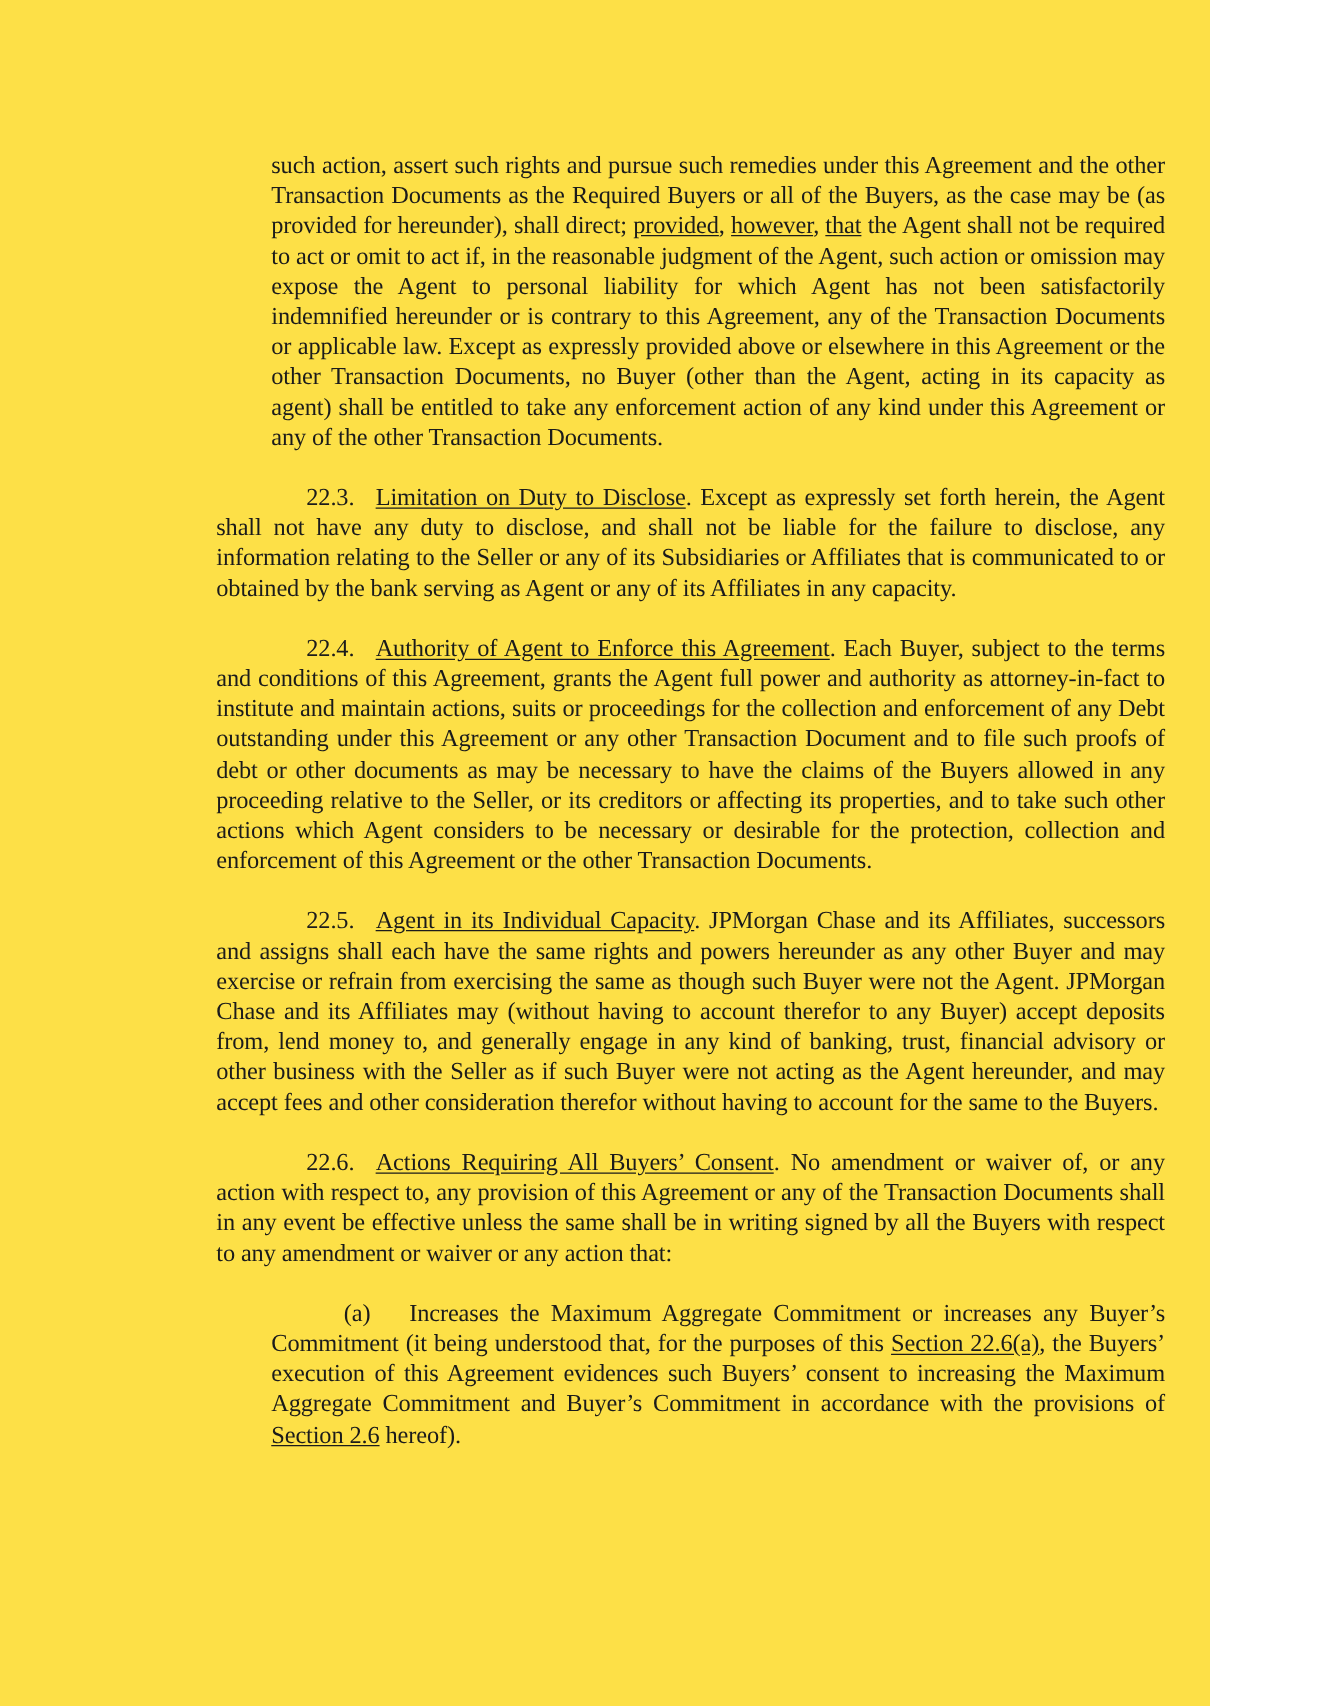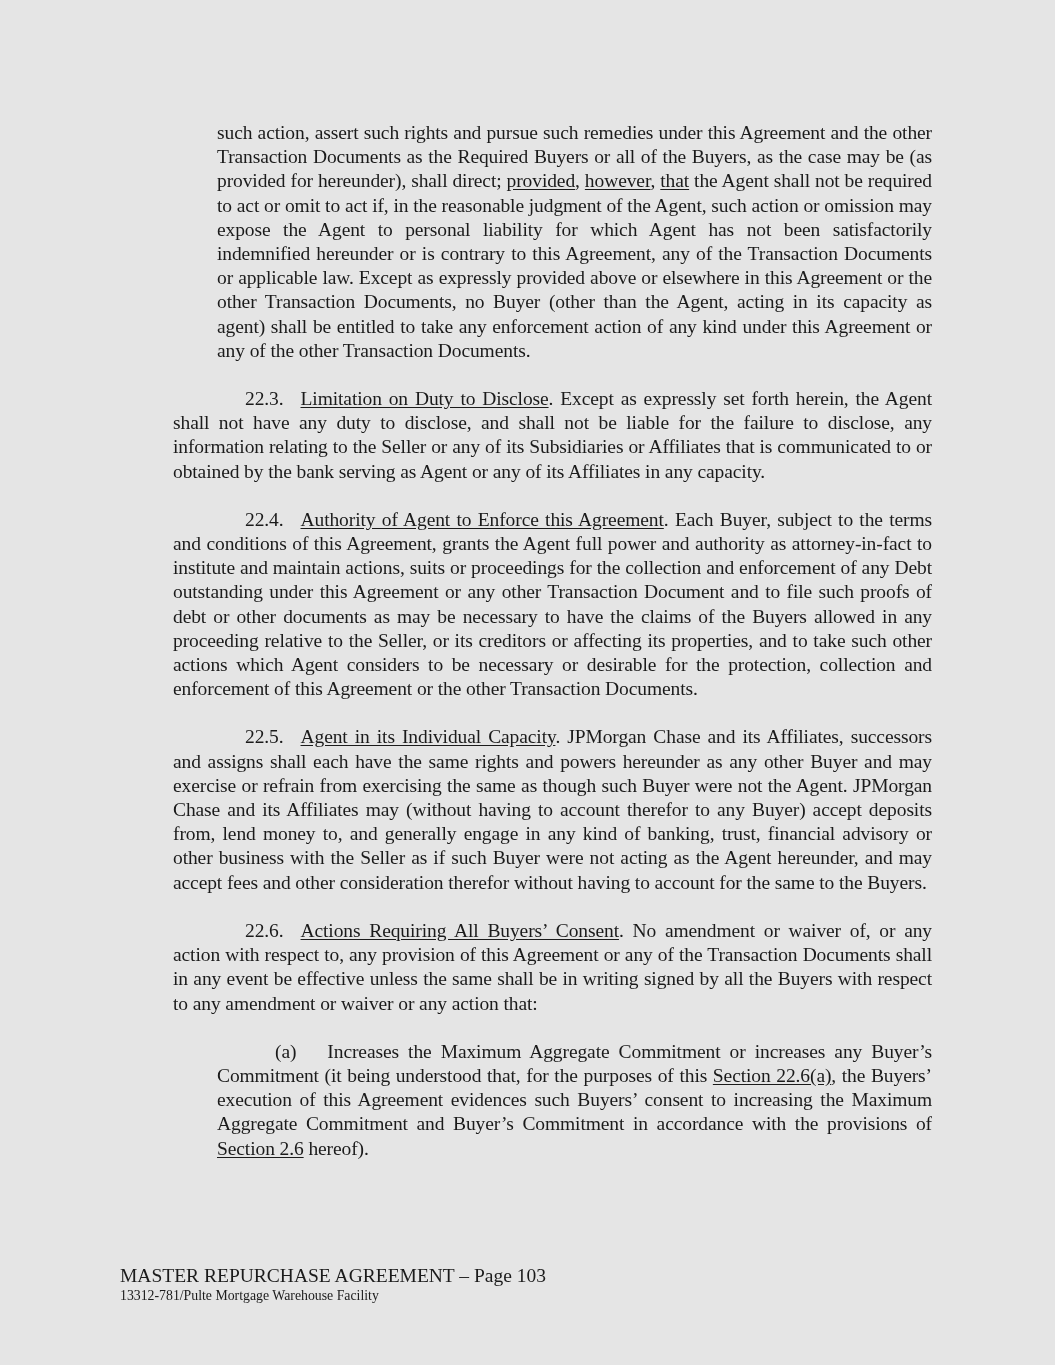--- a/index.html
+++ b/index.html
@@ -2,23 +2,23 @@
 <html><head>
 <meta charset="utf-8">
 <style>
   html, body {
     margin: 0;
     padding: 0;
     background: #ffffff;
   }
   .page {
     position: relative;
-    width: 1055px;
+    width: 968px;
     height: 1365px;
-    background: #e5e5e5;
+    background: #fde047;
     color: #1b1b1b;
     font-family: "Liberation Serif", serif;
     overflow: hidden;
   }
   .content {
     position: absolute;
     left: 173px;
     top: 121px;
     width: 759px;
     font-size: 19.5px;
@@ -79,17 +79,13 @@
     <p class="sec"><span class="num">22.4.</span><span class="u">Authority of Agent to Enforce this Agreement</span><span>.  Each Buyer, subject to the terms and conditions of this Agreement, grants the Agent full power and authority as attorney-in-fact to institute and maintain actions, suits or proceedings for the collection and enforcement of any Debt outstanding under this Agreement or any other Transaction Document and to file such proofs of debt or other documents as may be necessary to have the claims of the Buyers allowed in any proceeding relative to the Seller, or its creditors or affecting its properties, and to take such other actions which Agent considers to be necessary or desirable for the protection, collection and enforcement of this Agreement or the other Transaction Documents.</span></p>
 
     <p class="sec"><span class="num">22.5.</span><span class="u">Agent in its Individual Capacity</span><span>.  JPMorgan Chase and its Affiliates, successors and assigns shall each have the same rights and powers hereunder as any other Buyer and may exercise or refrain from exercising the same as though such Buyer were not the Agent.  JPMorgan Chase and its Affiliates may (without having to account therefor to any Buyer) accept deposits from, lend money to, and generally engage in any kind of banking, trust, financial advisory or other business with the Seller as if such Buyer were not acting as the Agent hereunder, and may accept fees and other consideration therefor without having to account for the same to the Buyers.</span></p>
 
     <p class="sec"><span class="num">22.6.</span><span class="u">Actions Requiring All Buyers’ Consent</span><span>.  No amendment or waiver of, or any action with respect to, any provision of this Agreement or any of the Transaction Documents shall in any event be effective unless the same shall be in writing signed by all the Buyers with respect to any amendment or waiver or any action that:</span></p>
 
     <p class="sub"><span class="numa">(a)</span><span>Increases the Maximum Aggregate Commitment or increases any Buyer’s Commitment (it being understood that, for the purposes of this </span><span class="u">Section 22.6(a)</span><span>, the Buyers’ execution of this Agreement evidences such Buyers’ consent to increasing the Maximum Aggregate Commitment and Buyer’s Commitment in accordance with the provisions of </span><span class="u">Section 2.6</span><span> hereof).</span></p>
 
   </div>
 
-  <div class="footer">
-    <div class="footer-line1">MASTER REPURCHASE AGREEMENT – Page 103</div>
-    <div class="footer-line2">13312-781/Pulte Mortgage Warehouse Facility</div>
-  </div>
 </div>
 
 </body></html>

